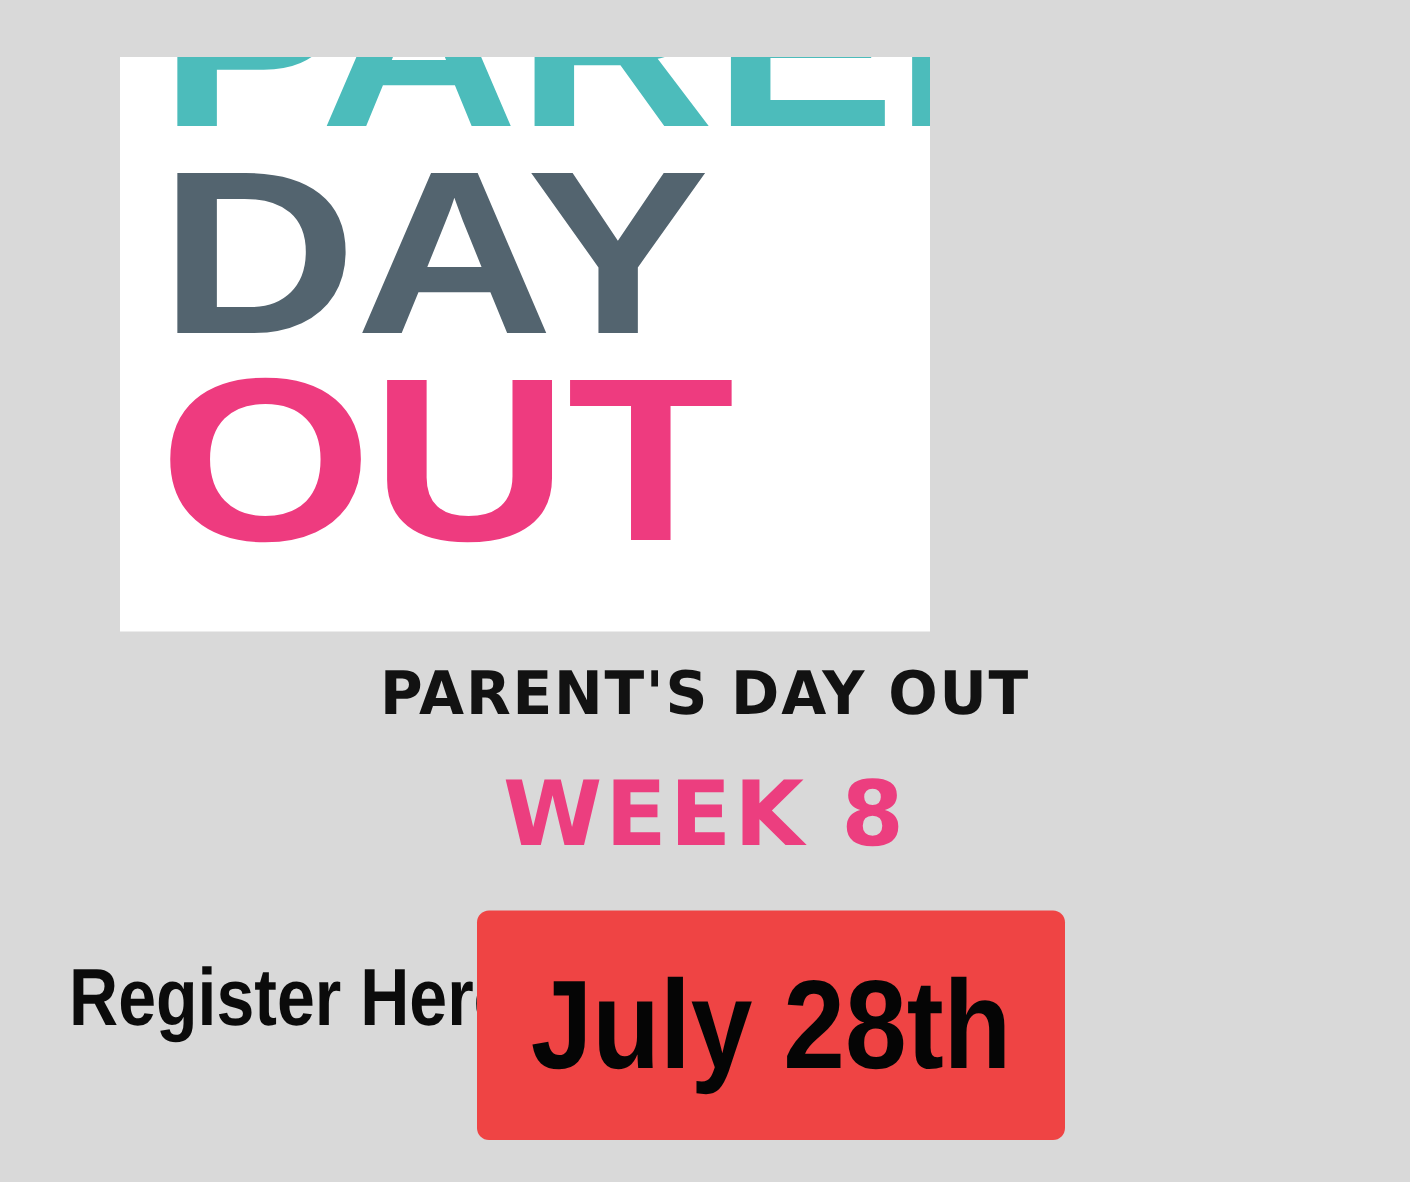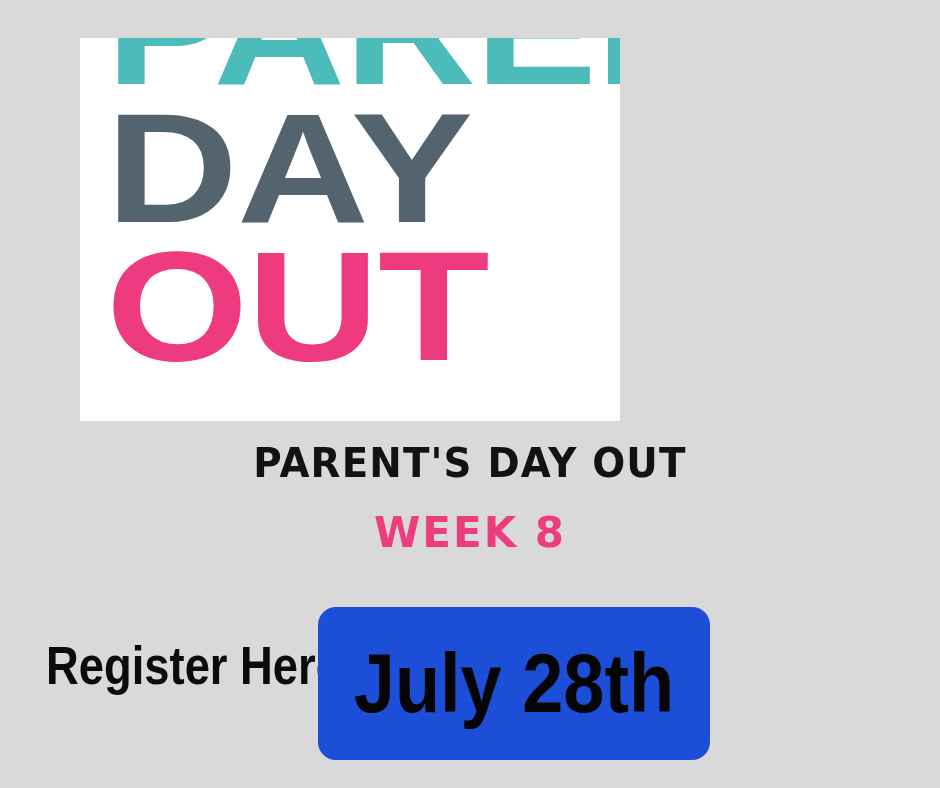--- a/index.html
+++ b/index.html
@@ -86,21 +86,21 @@
 
   .week-line {
     position: absolute;
     left: 0;
     top: 508px;
     width: 940px;
     text-align: center;
     color: #ec3e7f;
     font-family: "DejaVu Sans", sans-serif;
     font-weight: 700;
-    font-size: 42px;
+    font-size: 60px;
     letter-spacing: 2px;
   }
 
   
   .register-label {
     position: absolute;
     left: 46px;
     top: 634px;
     color: #0b0b0b;
     font-family: "Liberation Sans Narrow", "Liberation Sans", sans-serif;
@@ -111,22 +111,22 @@
     transform-origin: left top;
     white-space: nowrap;
   }
 
   .date-chip {
     position: absolute;
     left: 318px;
     top: 607px;
     width: 392px;
     height: 153px;
-    background: #1d4ed8;
-    border-radius: 18px;
+    background: #ef4444;
+    border-radius: 8px;
   }
   .date-chip-text {
     position: absolute;
     left: 0;
     top: 0;
     width: 392px;
     height: 153px;
     display: flex;
     align-items: center;
     justify-content: center;

